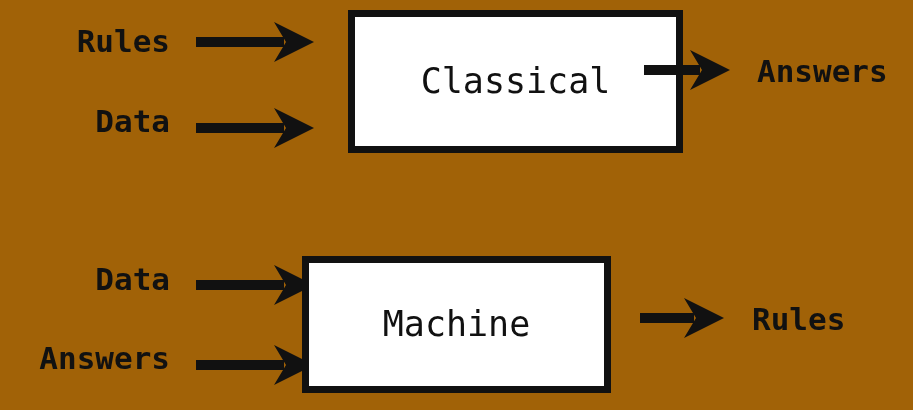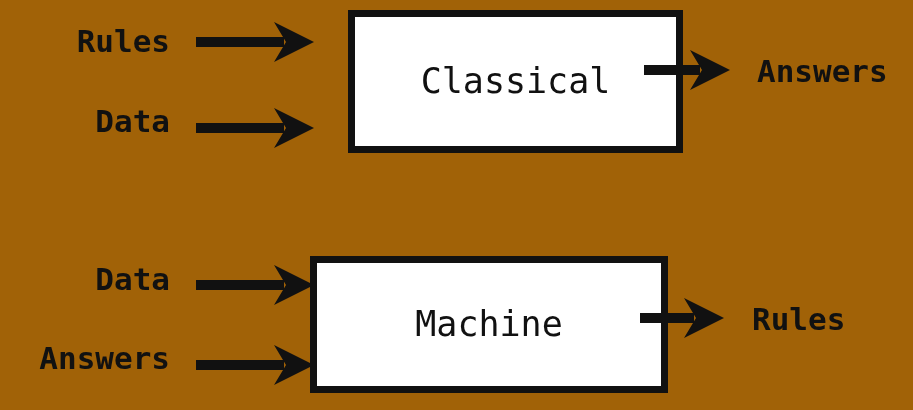--- a/index.html
+++ b/index.html
@@ -111,21 +111,21 @@
 
   <div class="io-label right-aligned" style="left:10px; top:343px; width:160px;">Answers</div>
 
   <span class="arrow" style="left:196px; top:345px;">
     <svg width="118" height="40" viewBox="0 0 118 40">
       <path d="M0 15 L88 15 L88 25 L0 25 Z" fill="#111111"></path>
       <path d="M78 0 L118 20 L78 40 L90 20 Z" fill="#111111"></path>
     </svg>
   </span>
 
-  <div class="proc-box" style="left:310px; top:256px; width:358px; height:137px;">
+  <div class="proc-box" style="left:302px; top:256px; width:309px; height:137px;">
     <div class="proc-line">Machine</div>
   </div>
 
   <span class="arrow" style="left:640px; top:298px;">
     <svg width="84" height="40" viewBox="0 0 84 40">
       <path d="M0 15 L54 15 L54 25 L0 25 Z" fill="#111111"></path>
       <path d="M44 0 L84 20 L44 40 L56 20 Z" fill="#111111"></path>
     </svg>
   </span>
 

